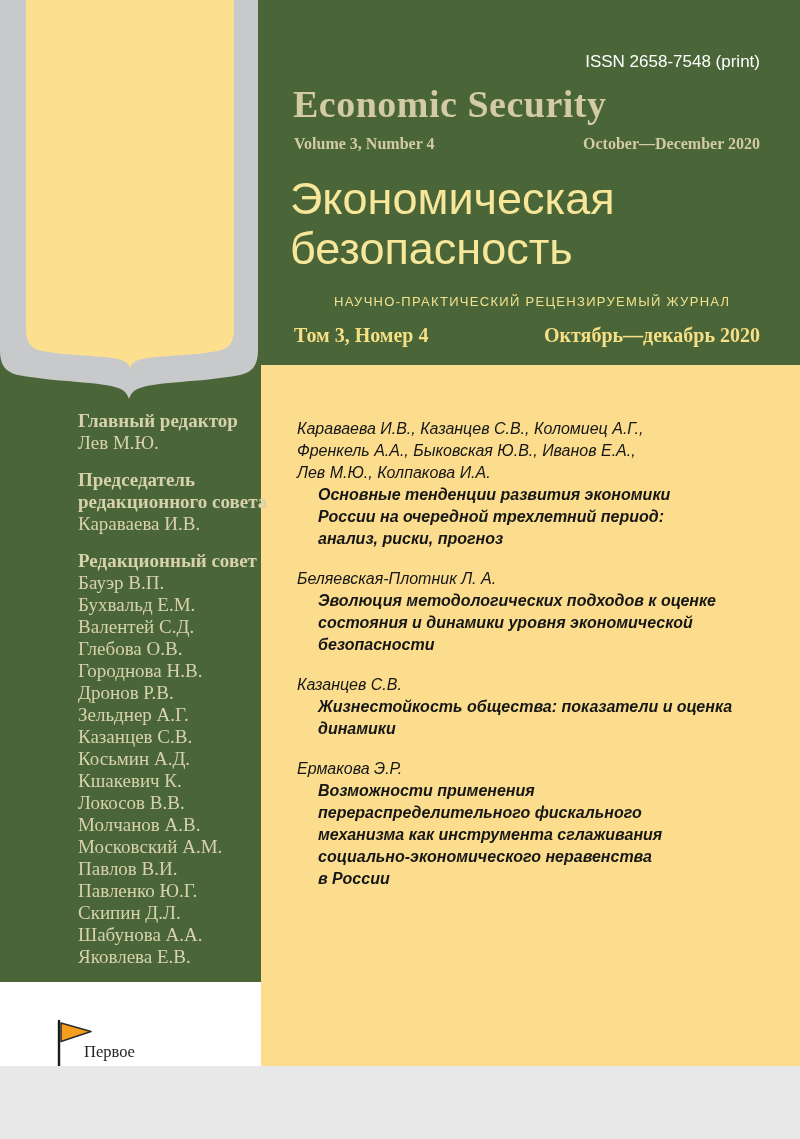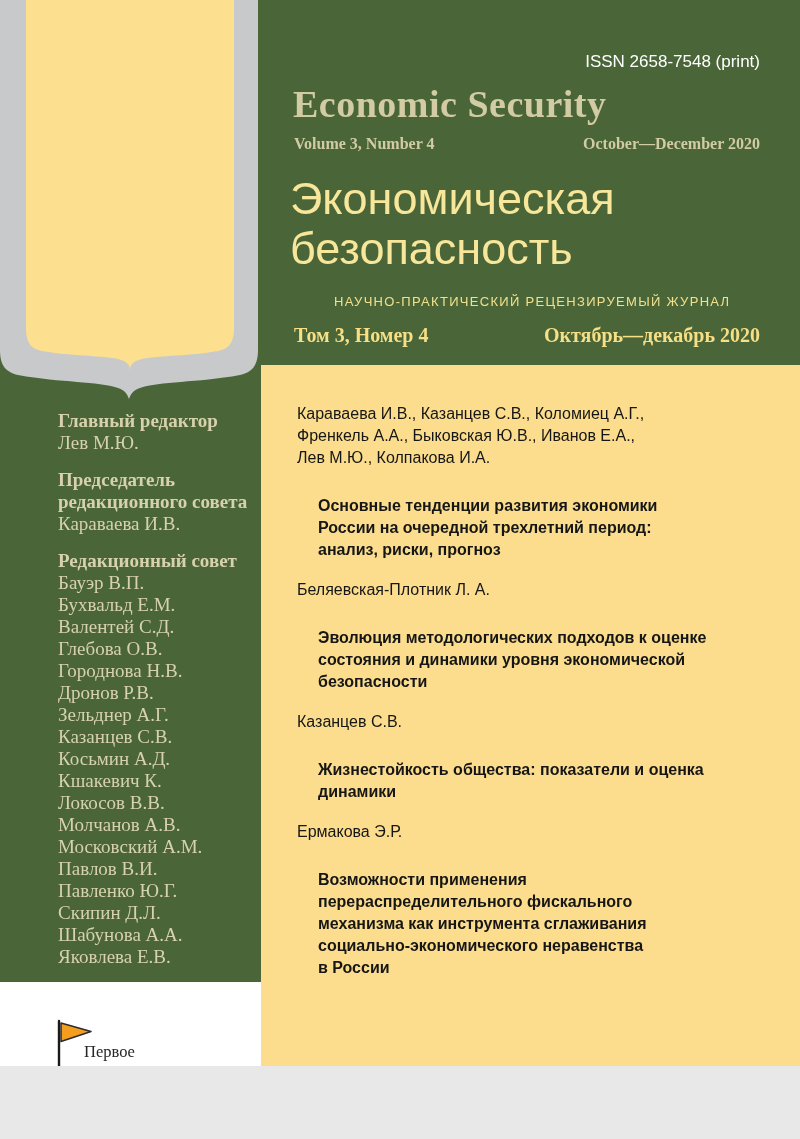--- a/index.html
+++ b/index.html
@@ -32,33 +32,33 @@
   .subtitle{
     position:absolute;left:294px;top:294px;
     font-size:13px;letter-spacing:1.3px;color:#F1E08D;margin-left:40px;
   }
   .ru-meta{
     position:absolute;left:294px;right:40px;top:324px;display:flex;justify-content:space-between;
     font-family:"Liberation Serif",serif;font-weight:bold;font-size:20px;color:#F6DF85;align-items:flex-end;
   }
   
   .sidebar{
-    position:absolute;left:58px;top:410px;width:195px;
+    position:absolute;left:78px;top:410px;width:195px;
     font-family:"Liberation Serif",serif;font-size:19px;line-height:22px;color:#D7D1AD;
   }
   .sb-section{margin-bottom:15px;}
   .sb-head{font-weight:bold;white-space:pre-line;}
   
   .articles{
-    position:absolute;left:297px;top:403px;width:473px;
-    color:#161616;font-size:16px;line-height:22px;
+    position:absolute;left:297px;top:418px;width:473px;
+    color:#161616;font-size:16px;line-height:22px;font-style:italic;
   }
   .article{margin-bottom:18px;}
   .a-authors{white-space:pre-line;}
-  .a-title{white-space:pre-line;font-weight:bold;margin-left:21px;margin-top:26px;}
+  .a-title{white-space:pre-line;font-weight:bold;margin-left:21px;}
   
   .more-btn{position:absolute;left:578px;top:1066px;width:180px;height:29px;cursor:pointer;}
   .more-btn svg{position:absolute;left:0;top:0;}
   .more-btn .lbl{
     position:absolute;left:0;top:0;width:150px;height:29px;line-height:28px;
     text-align:center;font-size:16px;color:#111111;font-weight:bold;
   }
   
   .pub-flag{position:absolute;left:48px;top:1016px;width:48px;height:54px;}
   .pub-name{

